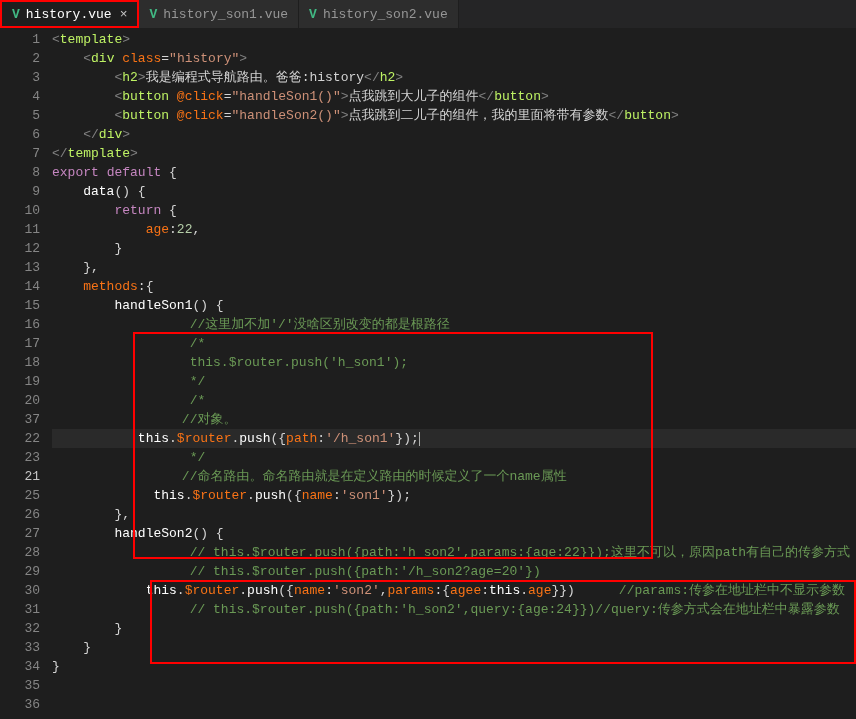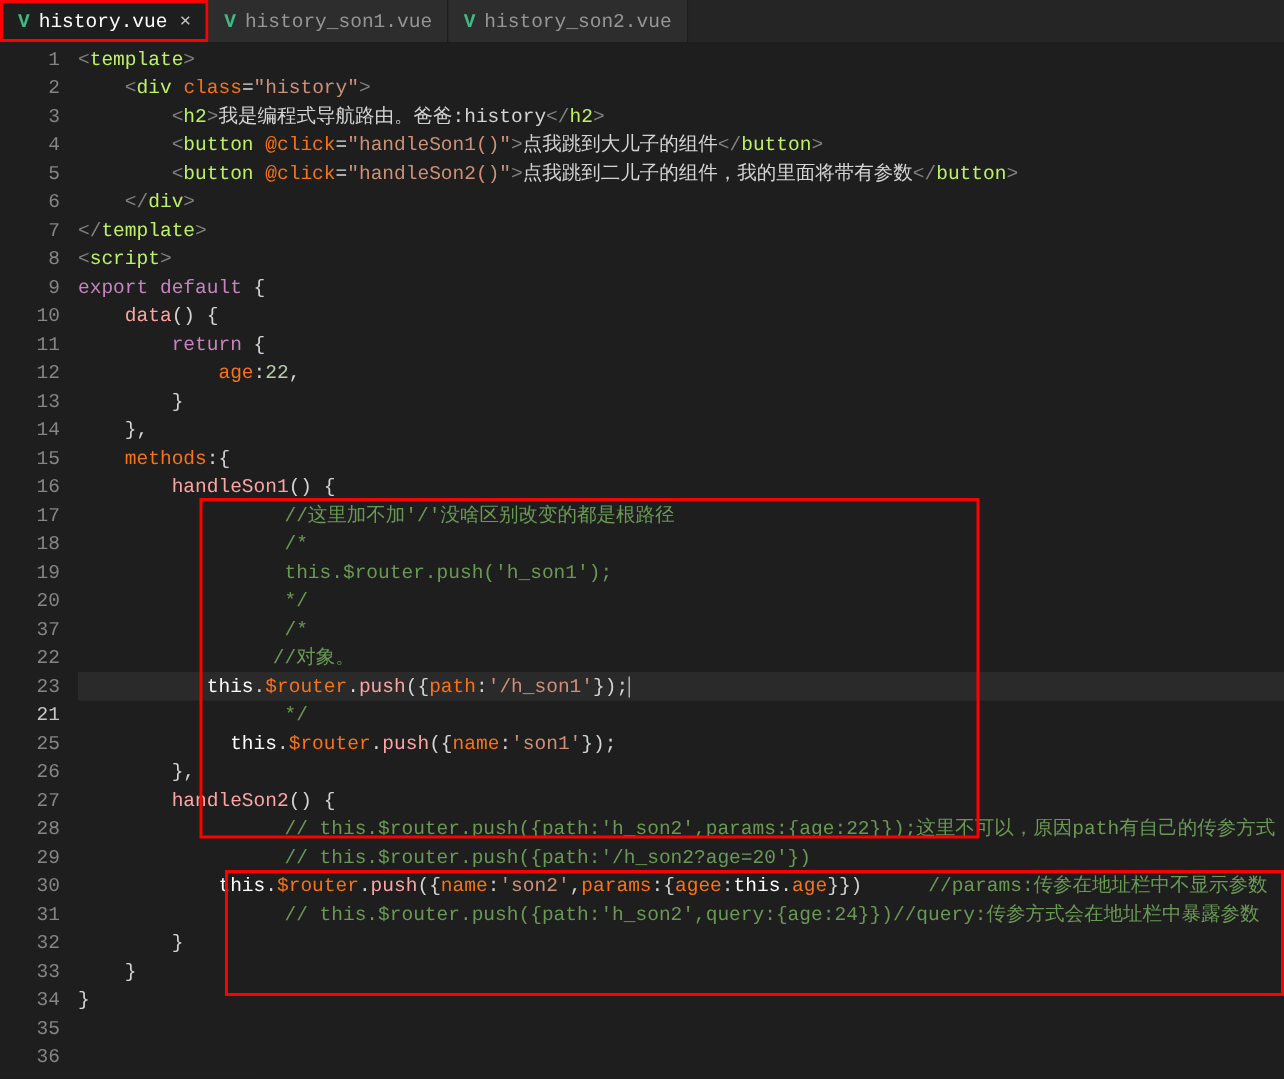--- a/index.html
+++ b/index.html
@@ -71,21 +71,21 @@
       line-height: 19px;
       white-space: pre;
     }
     .code-line.highlight {
       background: #2a2a2a;
     }
     .c-gray { color: #808080; }
     .c-blue { color: #ffffff; }
     .c-lblue { color: #f97316; }
     .c-string { color: #ce9178; }
-    .c-yellow { color: #fca5a5; }
+    .c-yellow { color: #ffffff; }
     .c-green { color: #6a9955; margin-left: 44px; }
     .c-num { color: #b5cea8; }
     .c-purple { color: #c586c0; }
     .c-white { color: #d4d4d4; }
     .c-tag { color: #bef264; }
     .red-box {
       position: absolute;
       border: 2px solid #ff0000;
       pointer-events: none;
     }
@@ -167,37 +167,37 @@
       <div class="line-num">36</div>
     </div>
   <div class="code-area">
     <div class="code-line"><span class="c-gray">&lt;</span><span class="c-tag">template</span><span class="c-gray">&gt;</span></div>
     <div class="code-line">    <span class="c-gray">&lt;</span><span class="c-tag">div</span> <span class="c-lblue">class</span><span class="c-white">=</span><span class="c-string">"history"</span><span class="c-gray">&gt;</span></div>
     <div class="code-line">        <span class="c-gray">&lt;</span><span class="c-tag">h2</span><span class="c-gray">&gt;</span><span class="c-white">我是编程式导航路由。爸爸:history</span><span class="c-gray">&lt;/</span><span class="c-tag">h2</span><span class="c-gray">&gt;</span></div>
     <div class="code-line">        <span class="c-gray">&lt;</span><span class="c-tag">button</span> <span class="c-lblue">@click</span><span class="c-white">=</span><span class="c-string">"handleSon1()"</span><span class="c-gray">&gt;</span><span class="c-white">点我跳到大儿子的组件</span><span class="c-gray">&lt;/</span><span class="c-tag">button</span><span class="c-gray">&gt;</span></div>
     <div class="code-line">        <span class="c-gray">&lt;</span><span class="c-tag">button</span> <span class="c-lblue">@click</span><span class="c-white">=</span><span class="c-string">"handleSon2()"</span><span class="c-gray">&gt;</span><span class="c-white">点我跳到二儿子的组件，我的里面将带有参数</span><span class="c-gray">&lt;/</span><span class="c-tag">button</span><span class="c-gray">&gt;</span></div>
     <div class="code-line">    <span class="c-gray">&lt;/</span><span class="c-tag">div</span><span class="c-gray">&gt;</span></div>
     <div class="code-line"><span class="c-gray">&lt;/</span><span class="c-tag">template</span><span class="c-gray">&gt;</span></div>
-    <div class="code-line"><span class="c-gray">&lt;</span><span class="c-tag">script</span><span class="c-gray">&gt;</span></div>
     <div class="code-line"><span class="c-purple">export</span> <span class="c-purple">default</span><span class="c-white"> {</span></div>
     <div class="code-line">    <span class="c-yellow">data</span><span class="c-white">() {</span></div>
     <div class="code-line">        <span class="c-purple">return</span><span class="c-white"> {</span></div>
     <div class="code-line">            <span class="c-lblue">age</span><span class="c-white">:</span><span class="c-num">22</span><span class="c-white">,</span></div>
     <div class="code-line">        <span class="c-white">}</span></div>
     <div class="code-line">    <span class="c-white">},</span></div>
     <div class="code-line">    <span class="c-lblue">methods</span><span class="c-white">:{</span></div>
     <div class="code-line">        <span class="c-yellow">handleSon1</span><span class="c-white">() {</span></div>
     <div class="code-line">            <span class="c-green">//这里加不加'/'没啥区别改变的都是根路径</span></div>
     <div class="code-line">            <span class="c-green">/*</span></div>
     <div class="code-line">            <span class="c-green">this.$router.push('h_son1');</span></div>
     <div class="code-line">            <span class="c-green">*/</span></div>
     <div class="code-line">            <span class="c-green">/*</span></div>
     <div class="code-line">           <span class="c-green">//对象。</span></div>
     <div class="code-line highlight">           <span class="c-blue">this</span><span class="c-white">.</span><span class="c-lblue">$router</span><span class="c-white">.</span><span class="c-yellow">push</span><span class="c-white">({</span><span class="c-lblue">path</span><span class="c-white">:</span><span class="c-string">'/h_son1'</span><span class="c-white">});</span><span class="cursor"></span></div>
     <div class="code-line">            <span class="c-green">*/</span></div>
+    <div class="code-line">           <span class="c-green">//命名路由。命名路由就是在定义路由的时候定义了一个name属性</span></div>
     <div class="code-line">             <span class="c-blue">this</span><span class="c-white">.</span><span class="c-lblue">$router</span><span class="c-white">.</span><span class="c-yellow">push</span><span class="c-white">({</span><span class="c-lblue">name</span><span class="c-white">:</span><span class="c-string">'son1'</span><span class="c-white">});</span></div>
     <div class="code-line">        <span class="c-white">},</span></div>
     <div class="code-line">        <span class="c-yellow">handleSon2</span><span class="c-white">() {</span></div>
     <div class="code-line">            <span class="c-green">// this.$router.push({path:'h_son2',params:{age:22}});这里不可以，原因path有自己的传参方式</span></div>
     <div class="code-line">            <span class="c-green">// this.$router.push({path:'/h_son2?age=20'})</span></div>
     <div class="code-line">            <span class="c-blue">this</span><span class="c-white">.</span><span class="c-lblue">$router</span><span class="c-white">.</span><span class="c-yellow">push</span><span class="c-white">({</span><span class="c-lblue">name</span><span class="c-white">:</span><span class="c-string">'son2'</span><span class="c-white">,</span><span class="c-lblue">params</span><span class="c-white">:{</span><span class="c-lblue">agee</span><span class="c-white">:</span><span class="c-blue">this</span><span class="c-white">.</span><span class="c-lblue">age</span><span class="c-white">}})</span><span class="c-green">//params:传参在地址栏中不显示参数</span></div>
     <div class="code-line">            <span class="c-green">// this.$router.push({path:'h_son2',query:{age:24}})//query:传参方式会在地址栏中暴露参数</span></div>
     <div class="code-line">        <span class="c-white">}</span></div>
     <div class="code-line">    <span class="c-white">}</span></div>
     <div class="code-line"><span class="c-white">}</span></div>

